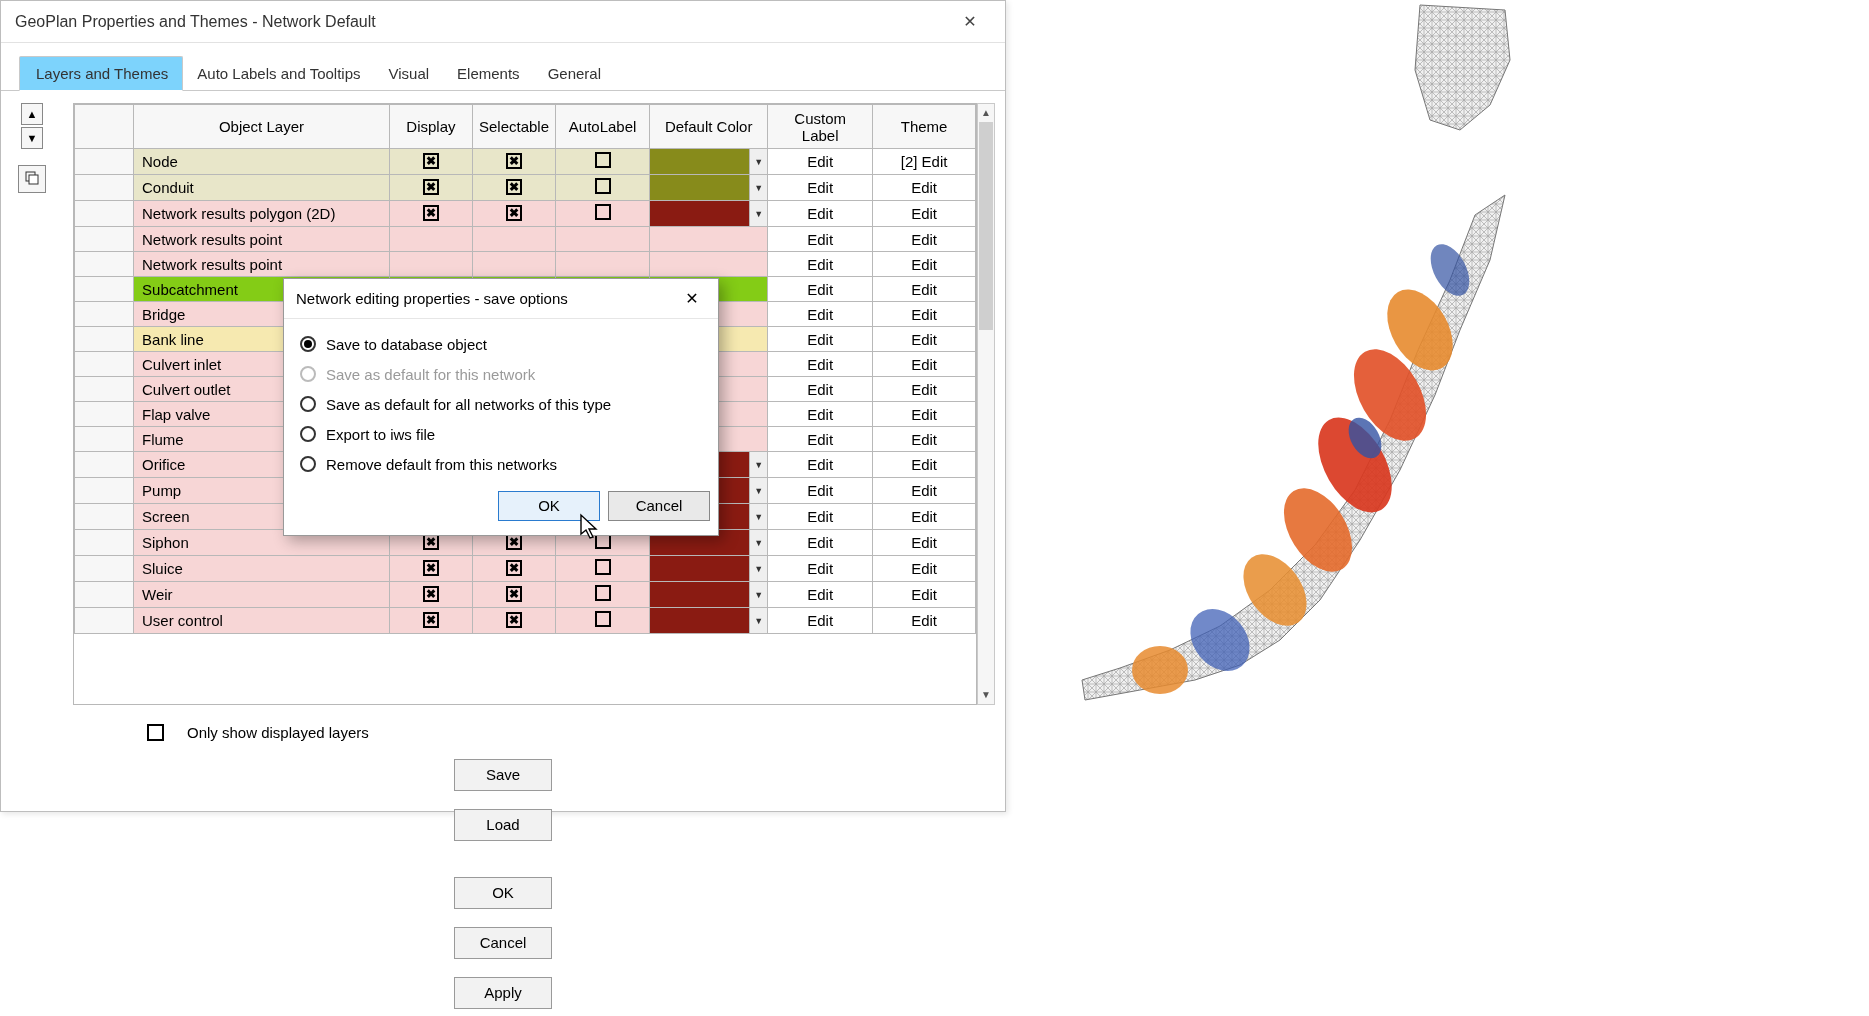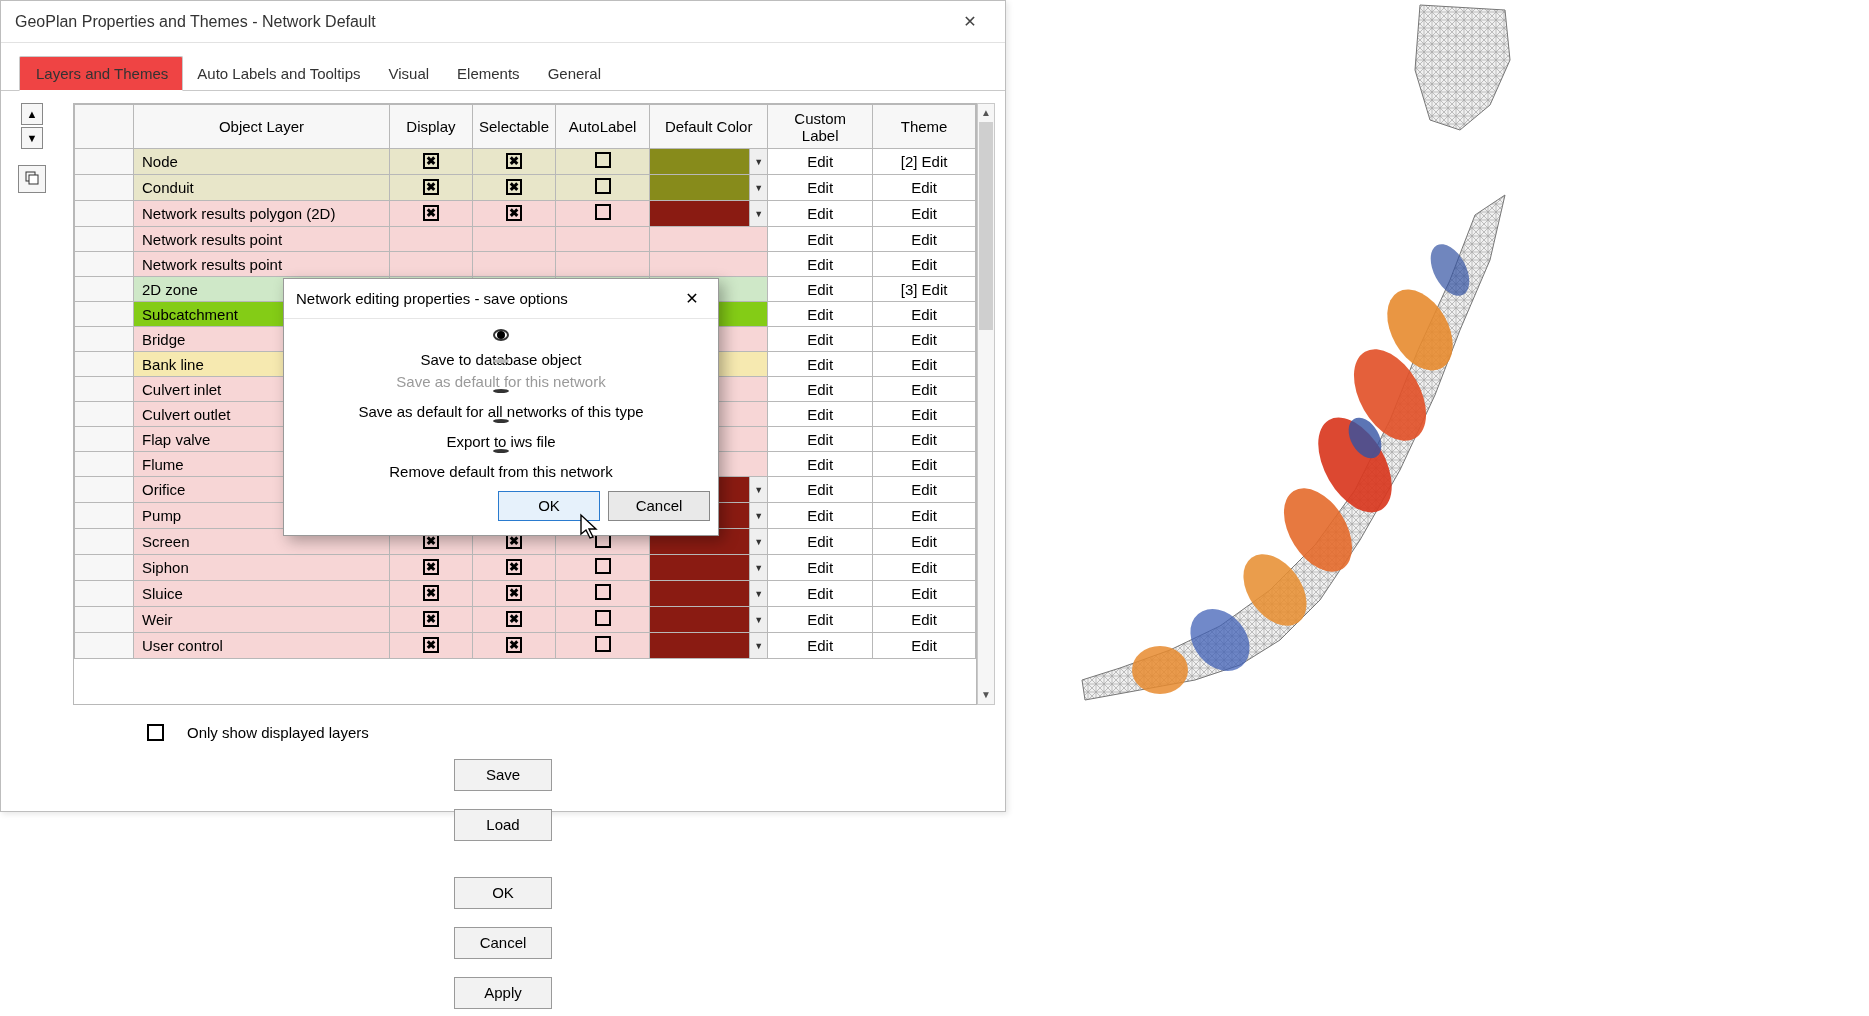--- a/index.html
+++ b/index.html
@@ -52,21 +52,21 @@
   }
   .tab {
     padding: 8px 14px 8px 14px;
     font-size: 15px;
     color: #333;
     cursor: default;
   }
   .tab.active {
     border: 1px solid #c9c9c9;
     border-bottom: 1px solid #fff;
-    background: #ef4444;
+    background: #7dd3fc;
     border-radius: 2px 2px 0 0;
     margin-bottom: -1px;
     padding-left: 16px;
   }
   .content-area {
     position: absolute;
     top: 92px; left: 0; right: 0; bottom: 60px;
     display: flex;
   }
   .left-toolbar {
@@ -172,21 +172,21 @@
     box-shadow: 5px 5px 14px rgba(0,0,0,0.3);
     z-index: 50;
   }
   .modal-title {
     height:40px; display:flex; align-items:center; padding:0 12px;
     border-bottom:1px solid #e6e6e6;
   }
   .modal-title-text { flex:1; font-size:15px; }
   .modal-close { width:28px; text-align:center; font-size:16px; }
   .modal-body { padding:10px 16px 6px 16px; }
-  .radio-row { display:flex; align-items:center; gap:10px; height:30px; font-size:15px;flex-direction:column; }
+  .radio-row { display:flex; align-items:center; gap:10px; height:30px; font-size:15px; }
   .radio-row.disabled { color:#9a9a9a; }
   .radio {
     width:16px; height:16px; border:2px solid #333; border-radius:50%;
     display:flex; align-items:center; justify-content:center;
   }
   .radio.disabled { border-color:#bbb; }
   .radio-dot { width:8px; height:8px; background:#000; border-radius:50%; }
   .modal-buttons { display:flex; justify-content:flex-end; gap:8px; padding:6px 8px; }
   .mbtn { width:102px; height:30px; border:1px solid #888; text-align:center; line-height:28px; background:#e9e9e9; font-size:15px; }
   .mbtn.ok { border:1px solid #2a7bcf; background:#e6f1fb; }
@@ -313,30 +313,20 @@
                 <td class="layer-name r-pink">Network results point</td>
                 <td class="cell-center r-pink"></td>
                 <td class="cell-center r-pink"></td>
                 <td class="cell-center r-pink"></td>
                 <td class="color-cell r-pink"></td>
                 <td class="edit-cell">Edit</td>
                 <td class="edit-cell">Edit</td>
               </tr>
               <tr>
                 <td class="row-handle"></td>
-                <td class="layer-name r-zone">2D zone</td>
-                <td class="cell-center r-zone"></td>
-                <td class="cell-center r-zone"></td>
-                <td class="cell-center r-zone"></td>
-                <td class="color-cell r-zone"></td>
-                <td class="edit-cell">Edit</td>
-                <td class="edit-cell">[3] Edit</td>
-              </tr>
-              <tr>
-                <td class="row-handle"></td>
                 <td class="layer-name r-sub">Subcatchment</td>
                 <td class="cell-center r-sub"></td>
                 <td class="cell-center r-sub"></td>
                 <td class="cell-center r-sub"></td>
                 <td class="color-cell r-sub"></td>
                 <td class="edit-cell">Edit</td>
                 <td class="edit-cell">Edit</td>
               </tr>
               <tr>
                 <td class="row-handle"></td>
@@ -534,21 +524,21 @@
       <div class="radio-row">
         <div class="radio"></div>
         <span>Save as default for all networks of this type</span>
       </div>
       <div class="radio-row">
         <div class="radio"></div>
         <span>Export to iws file</span>
       </div>
       <div class="radio-row">
         <div class="radio"></div>
-        <span>Remove default from this network</span>
+        <span>Remove default from this networks</span>
       </div>
     </div>
   <div class="modal-buttons">
     <div class="mbtn ok">OK</div>
     <div class="mbtn">Cancel</div>
   </div>
 </div>
 
 <div class="cursor">
   <svg width="20" height="26">

